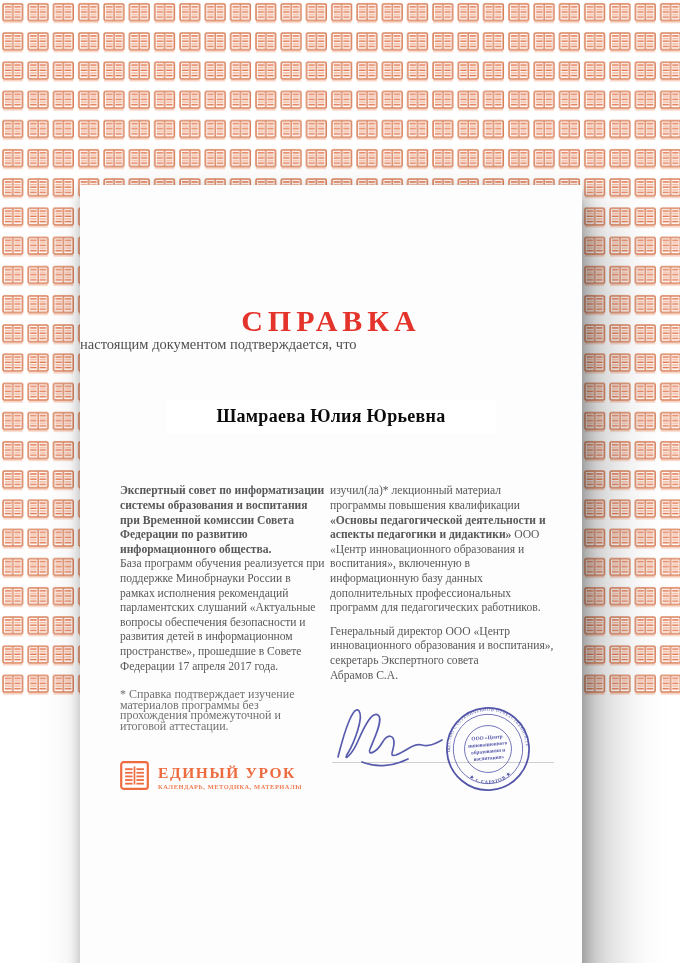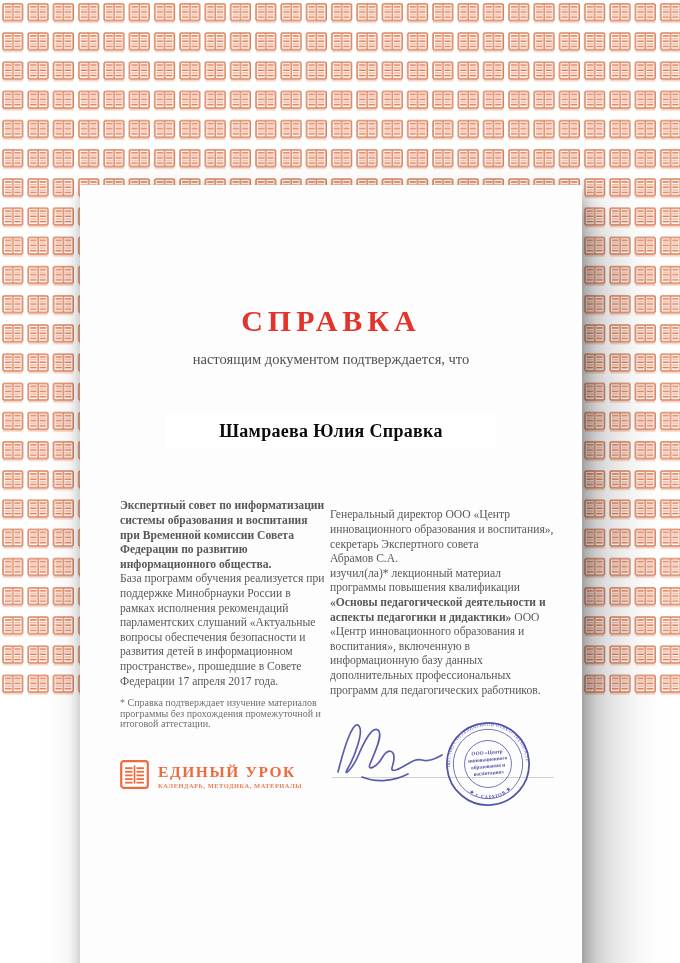--- a/index.html
+++ b/index.html
@@ -13,34 +13,34 @@
     position:absolute;left:80px;top:185px;width:502px;height:834px;z-index:2;
     background:#fdfdfd;
     box-shadow:-3px 6px 10px rgba(0,0,0,.10), 6px 10px 16px rgba(0,0,0,.22), 22px 30px 55px rgba(0,0,0,.28);
     font-family:Liberation Serif, serif;
   }
   .title{
     margin-top:121px;text-align:center;font-size:30px;font-weight:bold;
     letter-spacing:5px;color:#e4332a;line-height:1;
   }
   .subtitle{
-    margin-top:15px;text-align:center;font-size:14.5px;color:#4e4f51;line-height:1.2;
+    font-size:14.5px;color:#4e4f51;line-height:1.2;
   }
   .name-strip{
     margin:46px auto 0 auto;width:330px;height:35px;background:#ffffff;
     display:flex;align-items:center;justify-content:center;
   }
   .name{font-size:18px;font-weight:bold;color:#0b0b0b;letter-spacing:.3px;}
   .cols{display:flex;margin:50px 24px 0 40px;column-gap:4px;}
   .col-left{width:206px;flex:0 0 206px;}
   .col-right{flex:1;min-width:0;}
   .body-text{font-size:11.6px;line-height:14.6px;color:#57585a;}
   .b{font-weight:bold;}
   .para2{margin-top:0;}
-  .footnote{margin-top:9px;font-size:10px;line-height:10.5px;color:#6f7072;}
+  .footnote{margin-top:15px;font-size:12px;line-height:10.5px;color:#6f7072;}
   .signatory{margin-top:9px;}
   .sig-block{position:relative;margin-top:2px;height:94px;}
   .sig-line{position:absolute;left:2px;right:4px;bottom:16px;border-top:1px solid #cfd0d2;}
   .stamp-svg{position:absolute;right:26px;bottom:-14px;width:88px;height:88px;transform:rotate(-5deg);opacity:.93;}
   .signature-svg{position:absolute;left:2px;bottom:4px;width:118px;height:80px;z-index:3;}
   .logo{margin-top:30px;display:flex;align-items:center;column-gap:9px;}
   .logo-icon{width:29px;height:29px;flex:0 0 29px;}
   .logo-title{font-size:15.5px;font-weight:bold;color:#ed6b3f;letter-spacing:1.6px;margin-top:3px;line-height:1.1;}
   .logo-sub{font-size:6.4px;font-weight:bold;color:#ef7c53;letter-spacing:.55px;margin-top:2px;}
   .stamp-text{fill:#474aa2;}
@@ -71,21 +71,21 @@
   <rect width="680" height="700" fill="url(#bookPattern)"></rect>
 </svg>
 
 <div class="doc">
 
   <div class="title">СПРАВКА</div>
 
   <div class="subtitle">настоящим документом подтверждается, что</div>
 
   <div class="name-strip">
-    <span class="name">Шамраева Юлия Справка</span>
+    <span class="name">Шамраева Юлия Юрьевна</span>
   </div>
 
   <div class="cols">
 
     <div class="col-left">
       <div class="body-text b">Экспертный совет по информатизации системы образования и воспитания при Временной комиссии Совета Федерации по развитию информационного общества.</div>
       <div class="body-text para2">База программ обучения реализуется при поддержке Минобрнауки России в рамках исполнения рекомендаций парламентских слушаний «Актуальные вопросы обеспечения безопасности и развития детей в информационном пространстве», прошедшие в Совете Федерации 17 апреля 2017 года.</div>
       <div class="footnote">* Справка подтверждает изучение материалов программы без прохождения промежуточной и итоговой аттестации.</div>
 
       <div class="logo">
@@ -104,26 +104,26 @@
           <rect x="13.6" y="18" width="6.2" height="1.5" fill="#ed6b3f"></rect>
         </svg>
         <div class="logo-text">
           <div class="logo-title">ЕДИНЫЙ УРОК</div>
           <div class="logo-sub">КАЛЕНДАРЬ, МЕТОДИКА, МАТЕРИАЛЫ</div>
         </div>
       </div>
     </div>
 
     <div class="col-right">
+      <div class="body-text"><span>изучил(ла)* лекционный материал программы повышения квалификации </span><span class="b">«Основы педагогической деятельности и аспекты педагогики и дидактики»</span><span> ООО «Центр инновационного образования и воспитания», включенную в информационную базу данных дополнительных профессиональных программ для педагогических работников.</span></div>
+
       <div class="body-text signatory">
         <div>Генеральный директор ООО «Центр инновационного образования и воспитания», секретарь Экспертного совета</div>
         <div>Абрамов С.А.</div>
       </div>
-
-      <div class="body-text"><span>изучил(ла)* лекционный материал программы повышения квалификации </span><span class="b">«Основы педагогической деятельности и аспекты педагогики и дидактики»</span><span> ООО «Центр инновационного образования и воспитания», включенную в информационную базу данных дополнительных профессиональных программ для педагогических работников.</span></div>
 
       <div class="sig-block">
         <div class="sig-line"></div>
 
         <svg class="stamp-svg" viewBox="0 0 90 90" xmlns="http://www.w3.org/2000/svg">
           <circle cx="45" cy="45" r="42" fill="none" stroke="#474aa2" stroke-width="1.8"></circle>
           <circle cx="45" cy="45" r="35.5" fill="none" stroke="#474aa2" stroke-width="0.8"></circle>
           <circle cx="45" cy="45" r="24" fill="none" stroke="#474aa2" stroke-width="0.8"></circle>
           <defs>
             <path id="ringTop" d="M 6 45 A 39 39 0 0 1 84 45"></path>

